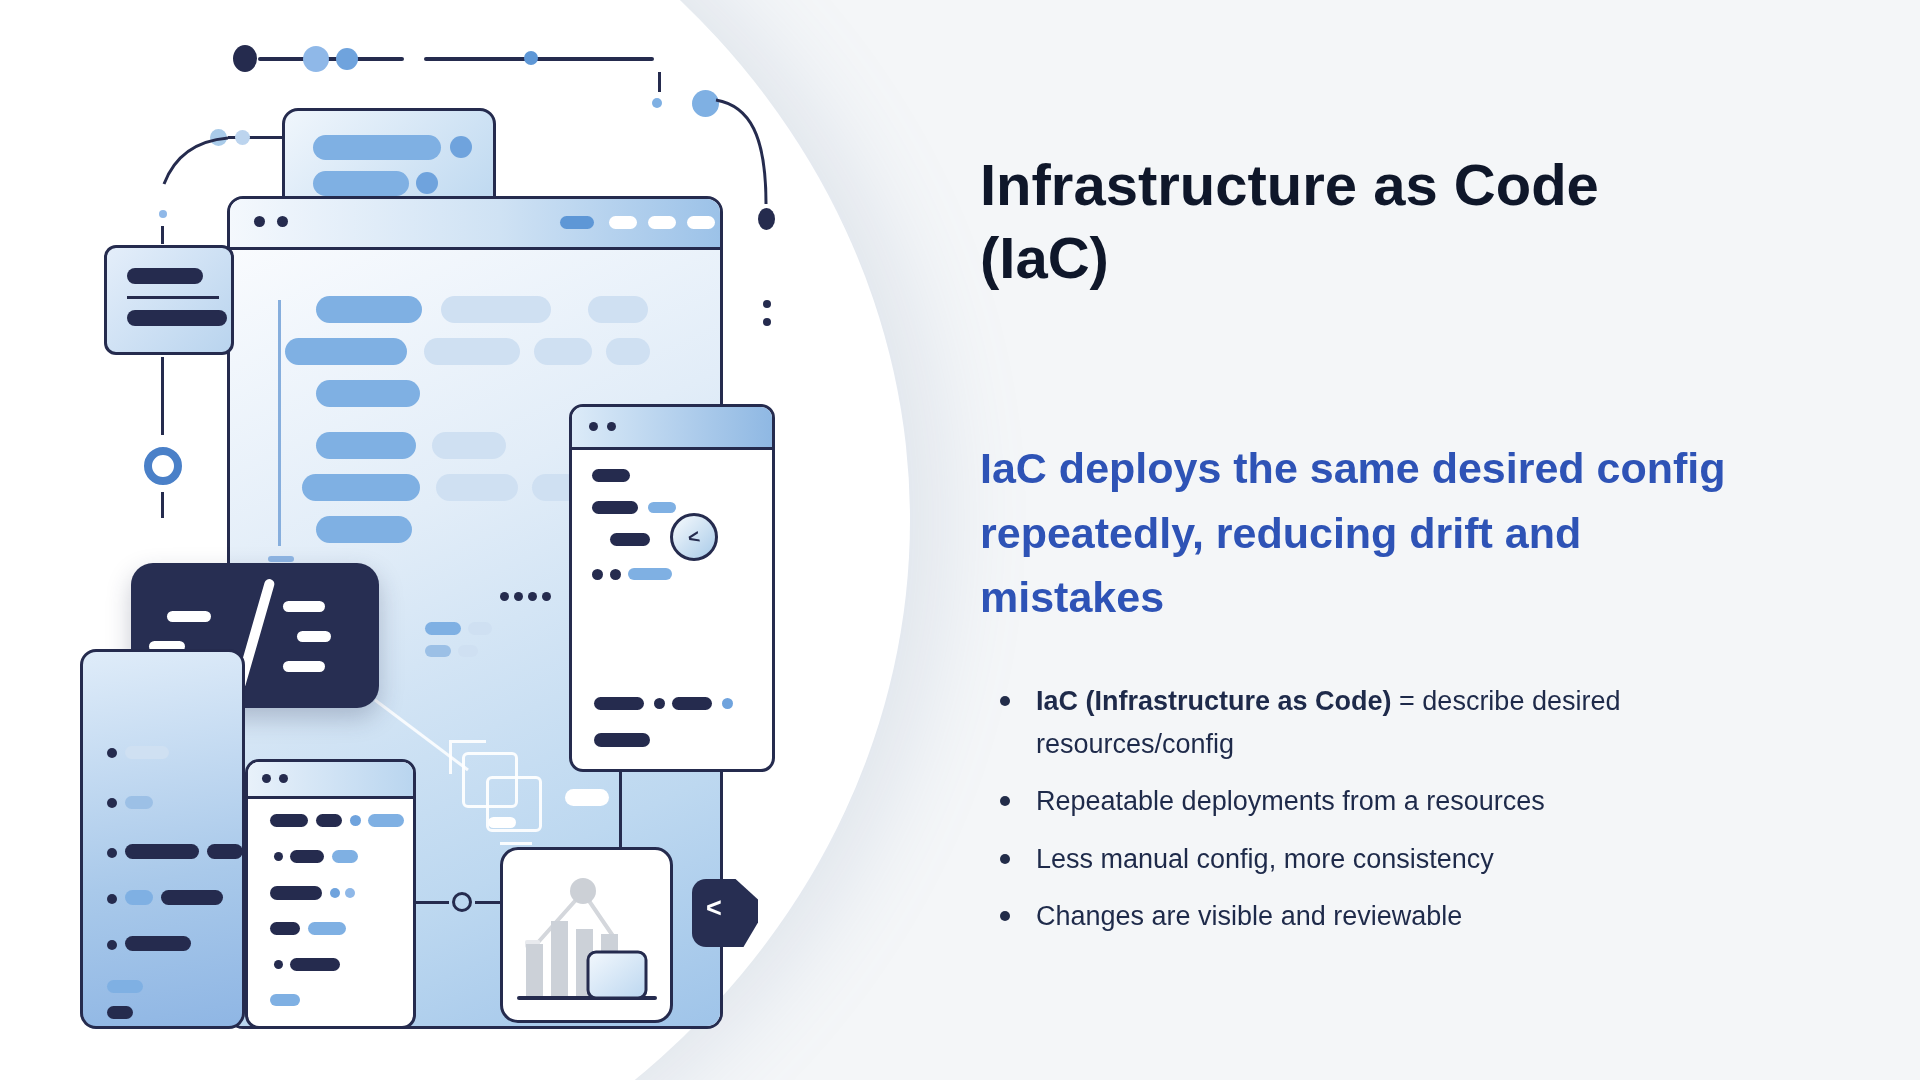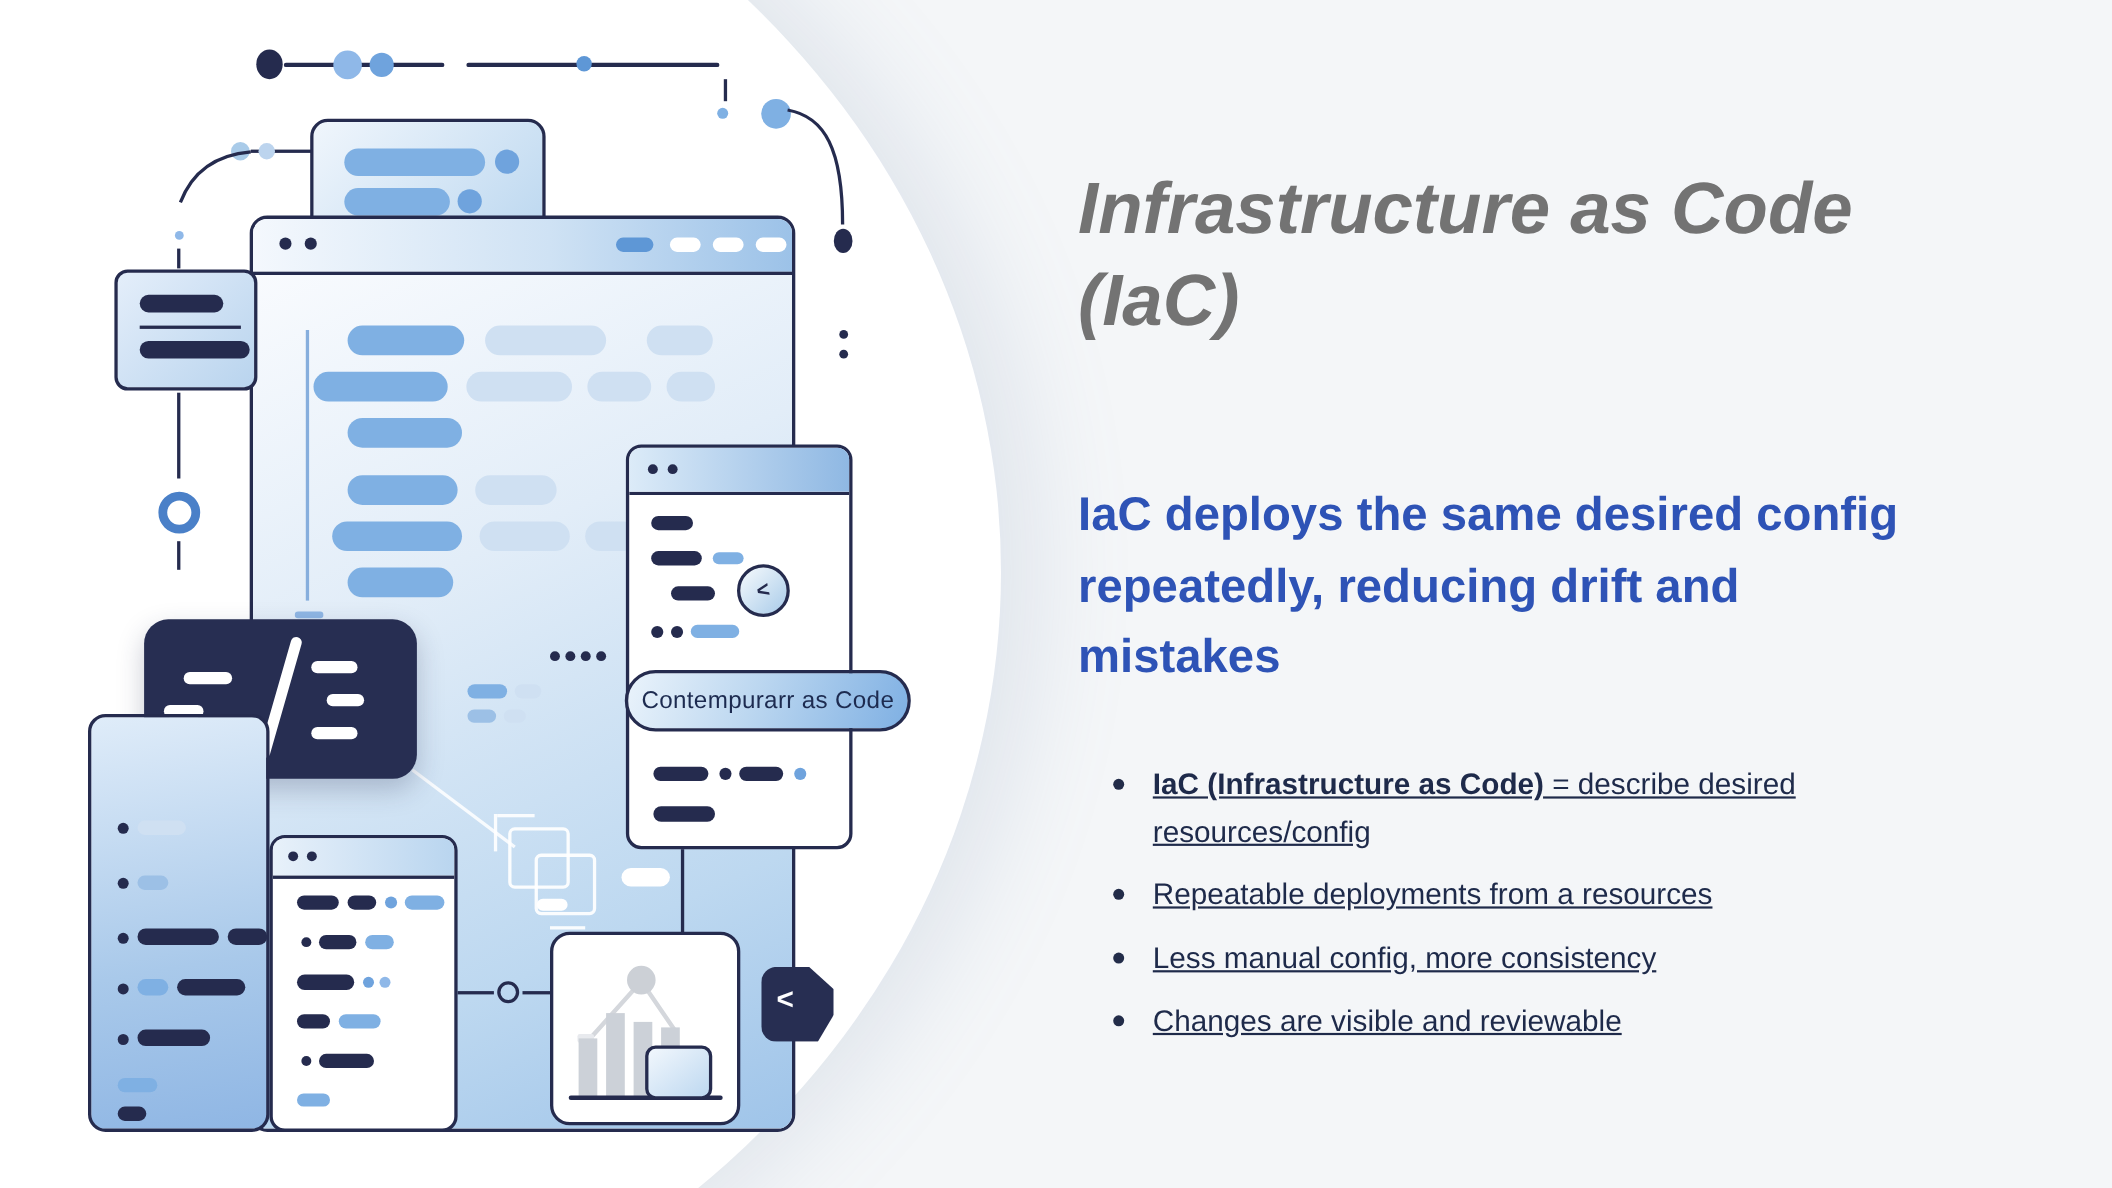--- a/index.html
+++ b/index.html
@@ -44,26 +44,26 @@
     background:linear-gradient(135deg,#f6fafd,#a9cbe9);display:flex;align-items:center;
     justify-content:center;box-sizing:border-box;}
   .circle-icon span{font-size:20px;font-weight:700;color:#252b4e;transform:rotate(-12deg);}
 
   .corner-shape{position:absolute;left:692px;top:879px;width:66px;height:68px;background:#272e52;
     border-radius:14px;clip-path:polygon(0 0,66% 0,100% 30%,100% 64%,78% 100%,0 100%);}
   .corner-shape span{position:absolute;left:14px;top:14px;color:#fff;font-size:27px;font-weight:700;}
 
   
   .content{position:absolute;left:980px;top:0;width:780px;}
-  .title{position:absolute;left:0;top:148px;font-size:66px;font-weight:700;
-    color:#737373;line-height:1.26;font-style:italic;}
+  .title{position:absolute;left:0;top:148px;font-size:58px;font-weight:700;
+    color:#0f172a;line-height:1.26;}
   .subtitle{position:absolute;left:0;top:436px;width:760px;margin:0;font-size:43px;
     font-weight:700;color:#2e53b6;line-height:1.5;}
-  .bullets{position:absolute;left:6px;top:676px;width:700px;margin:16px;padding:0;
-    list-style:none;font-size:27px;line-height:1.6;color:#1e2a4a;text-decoration:underline;}
+  .bullets{position:absolute;left:6px;top:676px;width:700px;margin:4px;padding:0;
+    list-style:none;font-size:27px;line-height:1.6;color:#1e2a4a;}
   .bullets li{position:relative;margin-bottom:14px;padding-left:46px;}
   .bullets li::before{content:"";position:absolute;left:10px;top:16px;width:10px;height:10px;
     border-radius:50%;background:#222c49;}
   .bullets .bold{font-weight:700;}
 </style>
 </head>
 <body>
 
 <div class="slide">
 
@@ -244,23 +244,20 @@
       <div class="pill navy" style="left:20px;top:62px;width:38px;height:13px;"></div>
       <div class="pill navy" style="left:20px;top:94px;width:46px;height:13px;"></div>
       <div class="pill blue" style="left:76px;top:95px;width:28px;height:11px;"></div>
       <div class="pill navy" style="left:38px;top:126px;width:40px;height:13px;"></div>
       <div class="circle-icon" style="left:98px;top:106px;width:48px;height:48px;">
         <span>&lt;</span>
       </div>
       <div class="dot navy" style="left:20px;top:162px;width:11px;height:11px;"></div>
       <div class="dot navy" style="left:38px;top:162px;width:11px;height:11px;"></div>
       <div class="pill blue" style="left:56px;top:161px;width:44px;height:12px;"></div>
-      <div class="badge-pill" style="left:-4px;top:202px;width:260px;height:56px;">
-        <span>Contempurarr as Code</span>
-      </div>
       <div class="pill navy" style="left:22px;top:290px;width:50px;height:13px;"></div>
       <div class="dot navy" style="left:82px;top:291px;width:11px;height:11px;"></div>
       <div class="pill navy" style="left:100px;top:290px;width:40px;height:13px;"></div>
       <div class="dot" style="left:150px;top:291px;width:11px;height:11px;background:#6fa3dd;"></div>
       <div class="pill navy" style="left:22px;top:326px;width:56px;height:14px;"></div>
     </div>
 
     <div class="corner-shape">
       <span>&lt;</span>
     </div>

